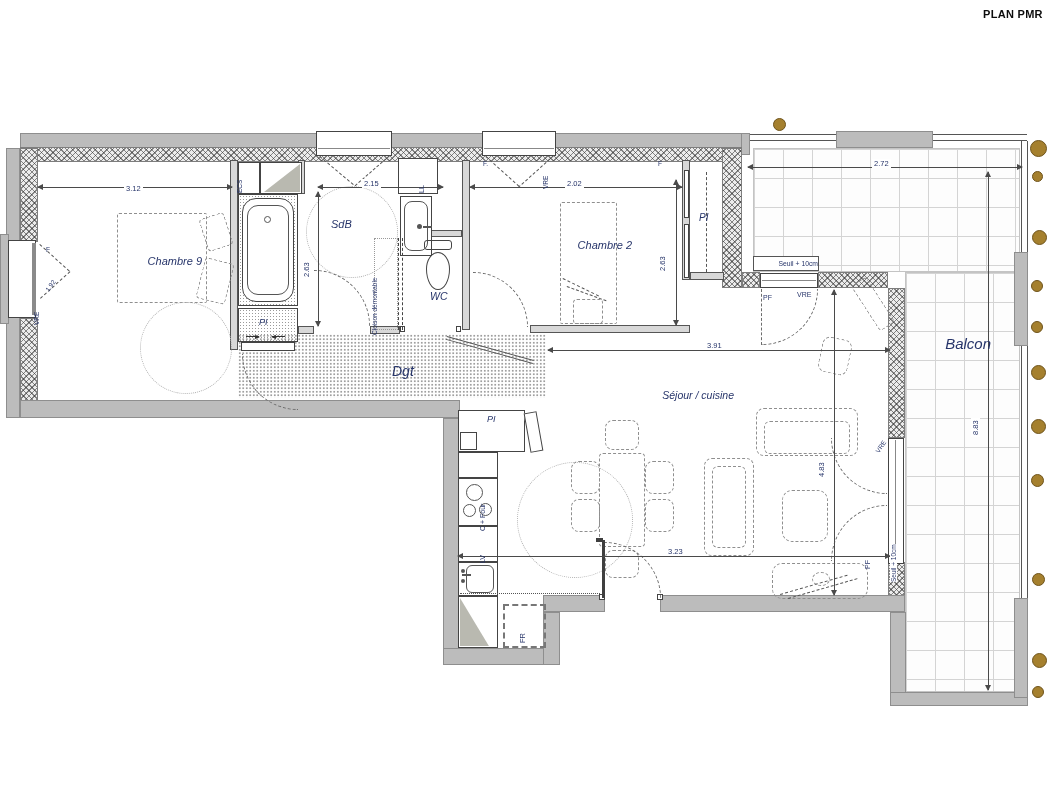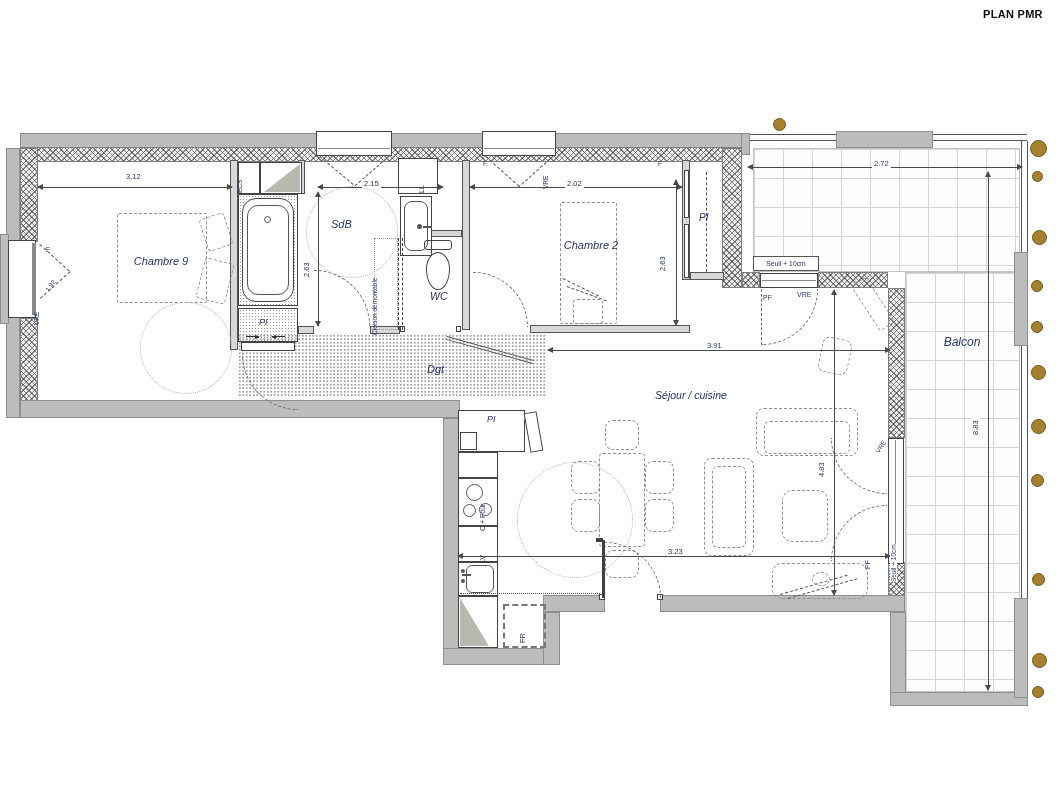--- a/index.html
+++ b/index.html
@@ -40,21 +40,21 @@
   .dim-v{width:0;border-left:1px solid #4a4a4a;}
   .dim-v:before,.dim-v:after{content:"";position:absolute;left:-4px;border-left:3.5px solid transparent;border-right:3.5px solid transparent;}
   .dim-v:before{top:-1px;border-bottom:6px solid #4a4a4a;}
   .dim-v:after{bottom:-1px;border-top:6px solid #4a4a4a;}
   .dnum{font-size:7.5px;background:#fff;padding:0 2px;color:#27356a;white-space:nowrap;}
   
   .lbl{font-style:italic;color:#27356a;white-space:nowrap;}
   .tag{font-size:7px;color:#27356a;white-space:nowrap;}
   .rl{transform:rotate(-90deg);transform-origin:0 100%;white-space:nowrap;}
   .r55{transform:rotate(-55deg);white-space:nowrap;}
-  .ctr{text-align:center;}
+  .ctr{text-align:right;}
   .dot{border-radius:50%;background:#a5802e;border:1px solid #6f541c;}
   .tri{background:#b9b9b0;}
   .title{font-weight:bold;font-size:11px;color:#0c0c0c;letter-spacing:.3px;}
   .leaf{background:#3f3f3f;}
   .arrow{height:0;border-top:1px solid #333;}
   .arrow:after{content:"";position:absolute;top:-2.5px;border-top:2.5px solid transparent;border-bottom:2.5px solid transparent;}
   .arrow.l:after{left:-1px;border-right:5px solid #333;}
   .arrow.r:after{right:-1px;border-left:5px solid #333;}
 </style>
 </head>
@@ -218,39 +218,39 @@
   <div class="a dim-h" style="left:318px;top:187px;width:125px;"></div>
   <div class="a dim-h" style="left:470px;top:187px;width:212px;"></div>
   <div class="a dim-h" style="left:748px;top:167px;width:274px;"></div>
   <div class="a dim-h" style="left:548px;top:350px;width:342px;"></div>
   <div class="a dim-h" style="left:458px;top:556px;width:432px;"></div>
   <div class="a dim-v" style="left:318px;top:192px;height:134px;"></div>
   <div class="a dim-v" style="left:676px;top:180px;height:145px;"></div>
   <div class="a dim-v" style="left:834px;top:290px;height:305px;"></div>
   <div class="a dim-v" style="left:988px;top:172px;height:518px;"></div>
 
-  <div class="a dnum" style="left:124px;top:172px;">3.12</div>
+  <div class="a dnum" style="left:124px;top:184px;">3.12</div>
   <div class="a dnum" style="left:362px;top:179px;">2.15</div>
   <div class="a dnum" style="left:565px;top:179px;">2.02</div>
   <div class="a dnum" style="left:872px;top:159px;">2.72</div>
   <div class="a dnum" style="left:705px;top:341px;">3.91</div>
   <div class="a dnum" style="left:666px;top:547px;">3.23</div>
   <div class="a dnum rl" style="left:311px;top:270px;">2.63</div>
   <div class="a dnum rl" style="left:667px;top:264px;">2.63</div>
   <div class="a dnum rl" style="left:826px;top:470px;">4.83</div>
   <div class="a dnum rl" style="left:980px;top:428px;">8.83</div>
   <div class="a tag r55" style="left:44px;top:282px;font-size:6.5px;">1.92</div>
 
   <div class="a lbl ctr" style="left:120px;top:255px;width:82px;font-size:11px;">Chambre 9</div>
   <div class="a lbl" style="left:331px;top:218px;font-size:11px;">SdB</div>
   <div class="a lbl" style="left:430px;top:290px;font-size:10.5px;">WC</div>
   <div class="a lbl ctr" style="left:550px;top:239px;width:82px;font-size:11px;">Chambre 2</div>
-  <div class="a lbl" style="left:427px;top:363px;font-size:11px;">Dgt</div>
+  <div class="a lbl" style="left:392px;top:363px;font-size:14px;">Dgt</div>
   <div class="a lbl ctr" style="left:648px;top:389px;width:86px;font-size:10.5px;">Séjour / cuisine</div>
-  <div class="a lbl ctr" style="left:933px;top:335px;width:58px;font-size:12px;">Balcon</div>
+  <div class="a lbl ctr" style="left:933px;top:335px;width:58px;font-size:15px;">Balcon</div>
 
   <div class="a lbl" style="left:259px;top:317px;font-size:9px;">PI</div>
   <div class="a lbl" style="left:699px;top:212px;font-size:10px;">PI</div>
   <div class="a lbl" style="left:487px;top:414px;font-size:9px;">PI</div>
   <div class="a tag rl" style="left:243px;top:186px;font-size:6.5px;">ECS</div>
   <div class="a tag rl" style="left:425px;top:186px;">LL</div>
   <div class="a tag rl" style="left:378px;top:328px;font-size:6.5px;">Cloison démontable</div>
   <div class="a tag rl" style="left:486px;top:524px;">C + Four</div>
   <div class="a tag rl" style="left:486px;top:556px;">LV</div>
   <div class="a tag rl" style="left:527px;top:634px;font-size:7.5px;">FR</div>

